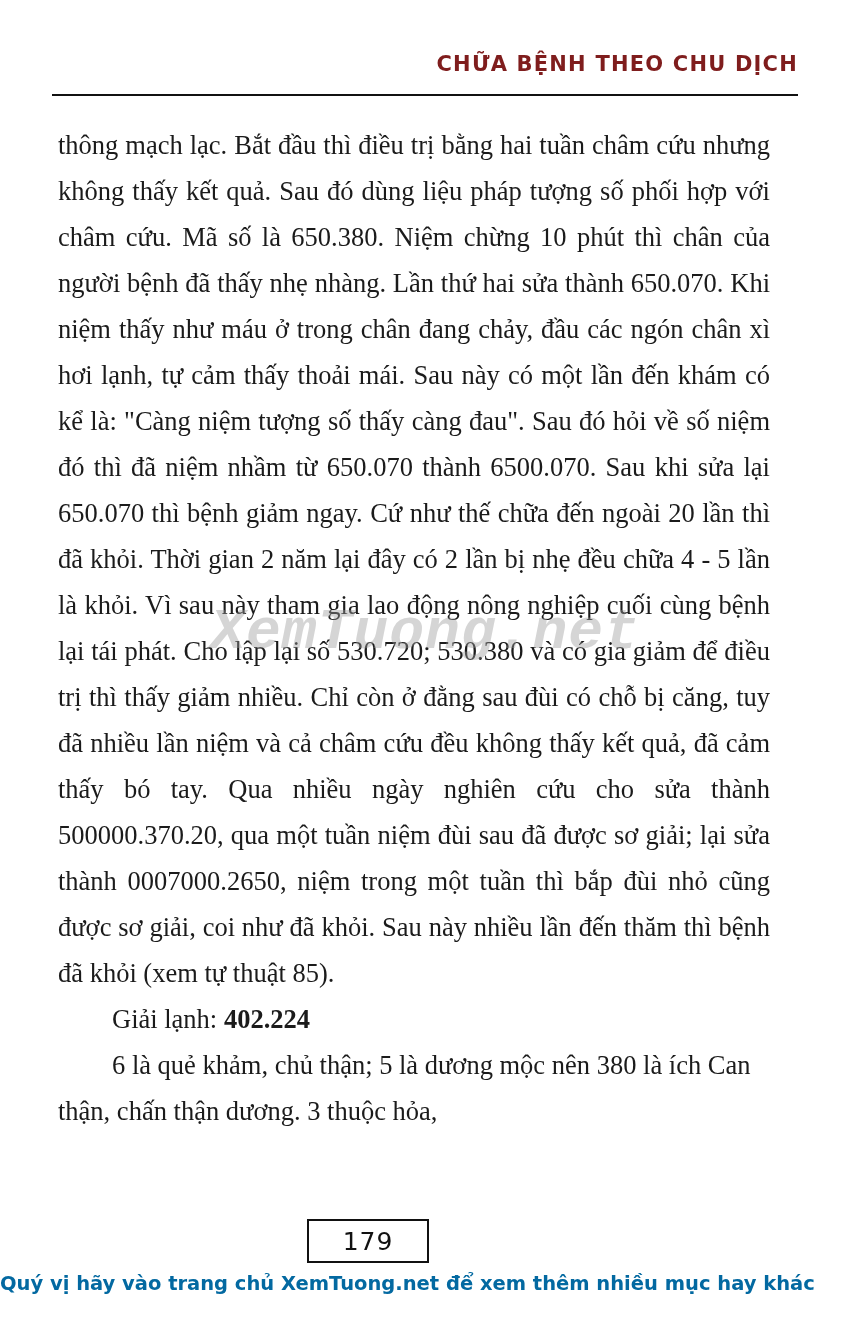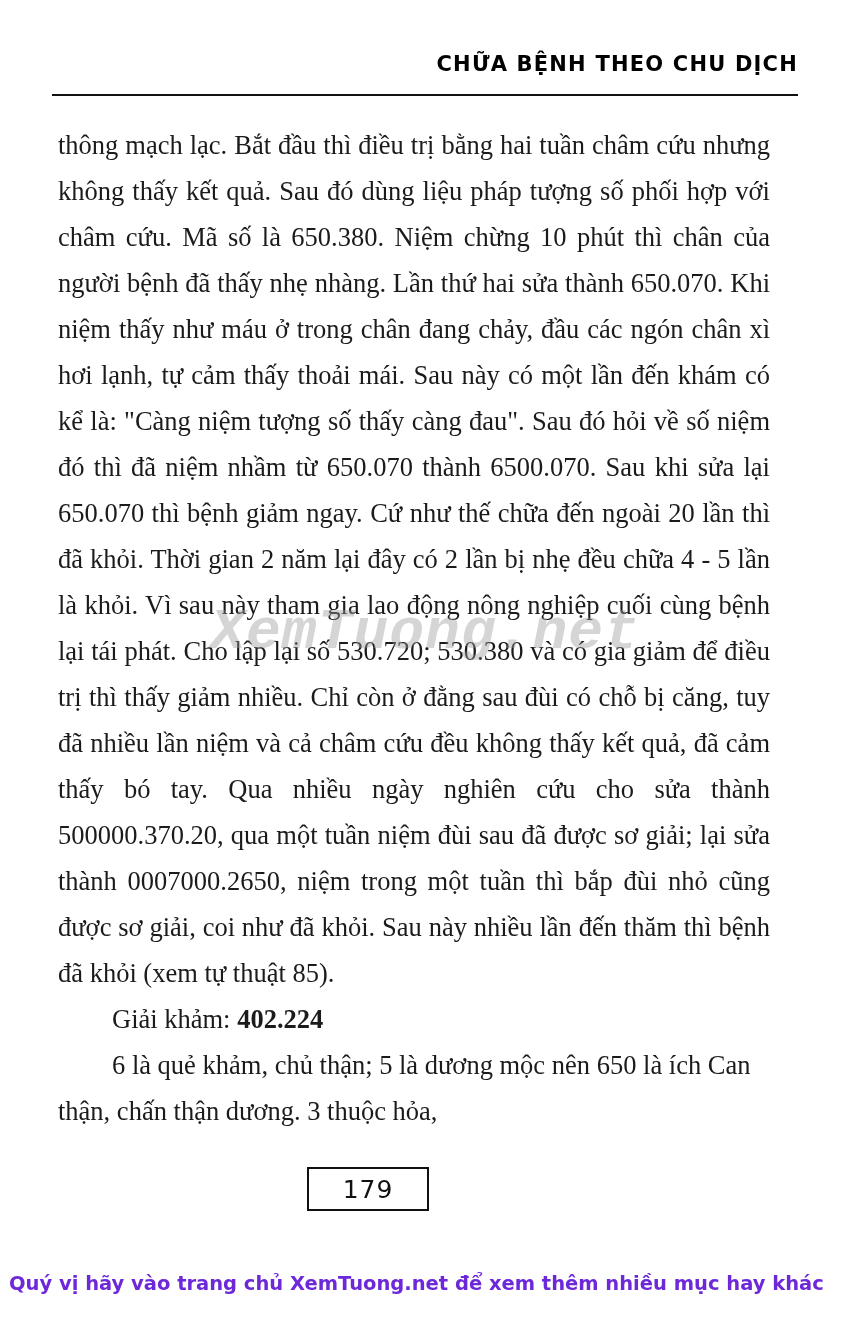--- a/index.html
+++ b/index.html
@@ -32,21 +32,21 @@
     height: 52px;
   }
   .header-title {
     position: absolute;
     right: 0;
     top: 0;
     font-family: "DejaVu Sans", sans-serif;
     font-weight: bold;
     font-size: 21px;
     letter-spacing: 1.2px;
-    color: #000000;
+    color: #7f1d1d;
     white-space: nowrap;
   }
   .header-rule {
     position: absolute;
     left: 0;
     right: 0;
     top: 42px;
     border-top: 2px solid #111;
   }
 
@@ -90,21 +90,21 @@
     letter-spacing: 1px;
     color: rgba(155, 155, 155, 0.42);
     pointer-events: none;
     white-space: nowrap;
   }
 
   
   .pagenum-wrap {
     position: absolute;
     left: 0;
-    top: 1166px;
+    top: 1218px;
     width: 736px;
     height: 46px;
     display: flex;
     align-items: center;
     justify-content: center;
   }
   .ribbon {
     position: relative;
     display: flex;
     align-items: center;
@@ -125,39 +125,38 @@
   
   .bottom-note {
     position: absolute;
     left: 0;
     top: 1272px;
     width: 710px;
     text-align: center;
     font-family: "DejaVu Sans", sans-serif;
     font-weight: bold;
     font-size: 19.5px;
-    color: #6d28d9;
+    color: #0369a1;
     white-space: nowrap;
-    margin-left: 9px;
   }
 </style>
 </head>
 <body>
 
 <div class="page">
 
   <div class="header">
     <div class="header-title">CHỮA BỆNH THEO CHU DỊCH</div>
     <div class="header-rule"></div>
   </div>
 
   <div class="content">
     <p class="para">thông mạch lạc. Bắt đầu thì điều trị bằng hai tuần châm cứu nhưng không thấy kết quả. Sau đó dùng liệu pháp tượng số phối hợp với châm cứu. Mã số là 650.380. Niệm chừng 10 phút thì chân của người bệnh đã thấy nhẹ nhàng. Lần thứ hai sửa thành 650.070. Khi niệm thấy như máu ở trong chân đang chảy, đầu các ngón chân xì hơi lạnh, tự cảm thấy thoải mái. Sau này có một lần đến khám có kể là: "Càng niệm tượng số thấy càng đau". Sau đó hỏi về số niệm đó thì đã niệm nhầm từ 650.070 thành 6500.070. Sau khi sửa lại 650.070 thì bệnh giảm ngay. Cứ như thế chữa đến ngoài 20 lần thì đã khỏi. Thời gian 2 năm lại đây có 2 lần bị nhẹ đều chữa 4 - 5 lần là khỏi. Vì sau này tham gia lao động nông nghiệp cuối cùng bệnh lại tái phát. Cho lập lại số 530.720; 530.380 và có gia giảm để điều trị thì thấy giảm nhiều. Chỉ còn ở đằng sau đùi có chỗ bị căng, tuy đã nhiều lần niệm và cả châm cứu đều không thấy kết quả, đã cảm thấy bó tay. Qua nhiều ngày nghiên cứu cho sửa thành 500000.370.20, qua một tuần niệm đùi sau đã được sơ giải; lại sửa thành 0007000.2650, niệm trong một tuần thì bắp đùi nhỏ cũng được sơ giải, coi như đã khỏi. Sau này nhiều lần đến thăm thì bệnh đã khỏi (xem tự thuật 85).</p>
-    <p class="para indent last-left"><span>Giải khảm: </span><b>402.224</b></p>
-    <p class="para indent last-left">6 là quẻ khảm, chủ thận; 5 là dương mộc nên 650 là ích Can thận, chấn thận dương. 3 thuộc hỏa,</p>
+    <p class="para indent last-left"><span>Giải lạnh: </span><b>402.224</b></p>
+    <p class="para indent last-left">6 là quẻ khảm, chủ thận; 5 là dương mộc nên 380 là ích Can thận, chấn thận dương. 3 thuộc hỏa,</p>
   </div>
 
   <div class="watermark">XemTuong.net</div>
 
   <div class="pagenum-wrap">
 
     <div class="ribbon">
       <span class="ribbon-num">179</span>
     </div>
 

